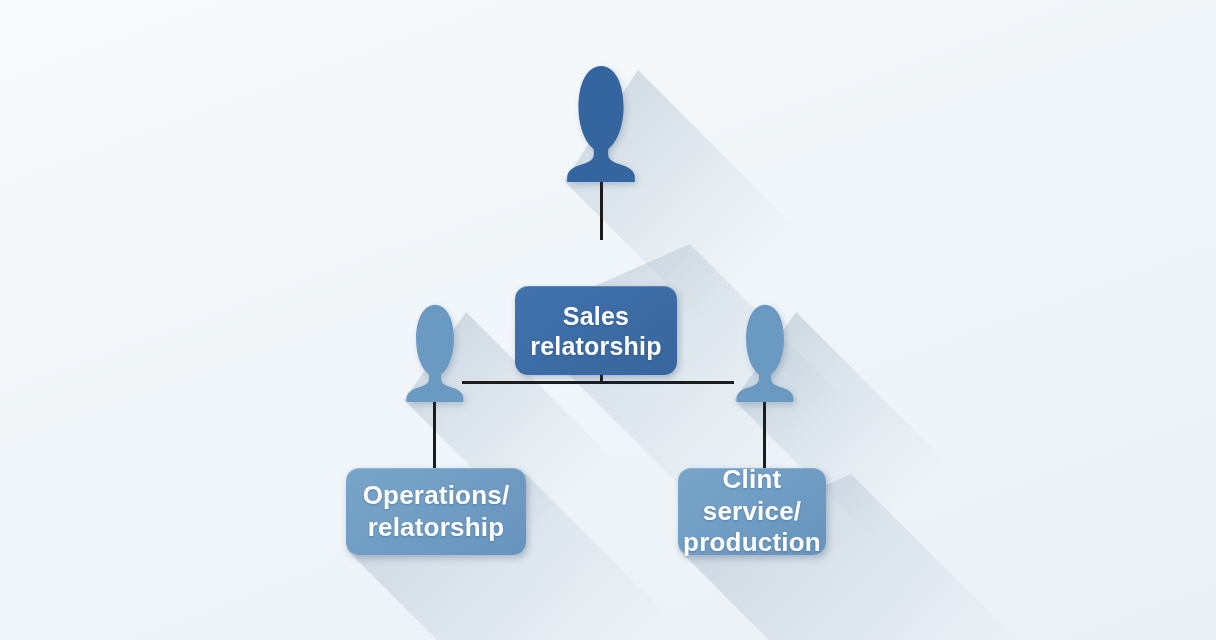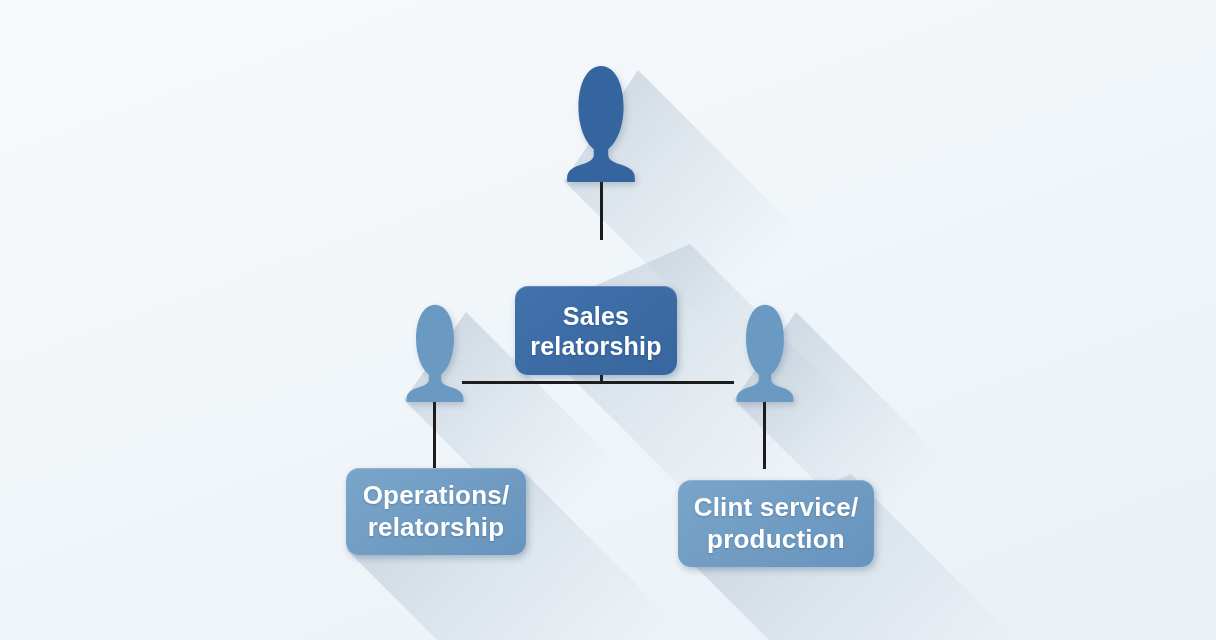--- a/index.html
+++ b/index.html
@@ -40,21 +40,21 @@
     left:515px;top:238px;width:162px;height:89px;
     background:linear-gradient(145deg,#4172ab 0%,#38669f 100%);
     font-size:25px;line-height:1.2;margin-top:48px;
   }
   .node-child{
     width:180px;height:87px;
     background:linear-gradient(145deg,#7aa5ca 0%,#6794bd 100%);
     font-size:26px;line-height:1.22;
   }
   .node-left{left:346px;top:468px;}
-  .node-right{left:678px;top:468px;width:196px;margin-top:12px;}
+  .node-right{left:678px;top:468px;width:148px;}
 
   .bust{position:absolute;filter:drop-shadow(2px 3px 3px rgba(40,70,110,0.22));}
   .bust svg{display:block;}
   .bust-root{left:564px;top:64px;color:#35659f;}
   .bust-left{left:404px;top:303px;color:#6a99c1;}
   .bust-right{left:734px;top:303px;color:#6a99c1;}
 </style>
 </head>
 <body>
 

